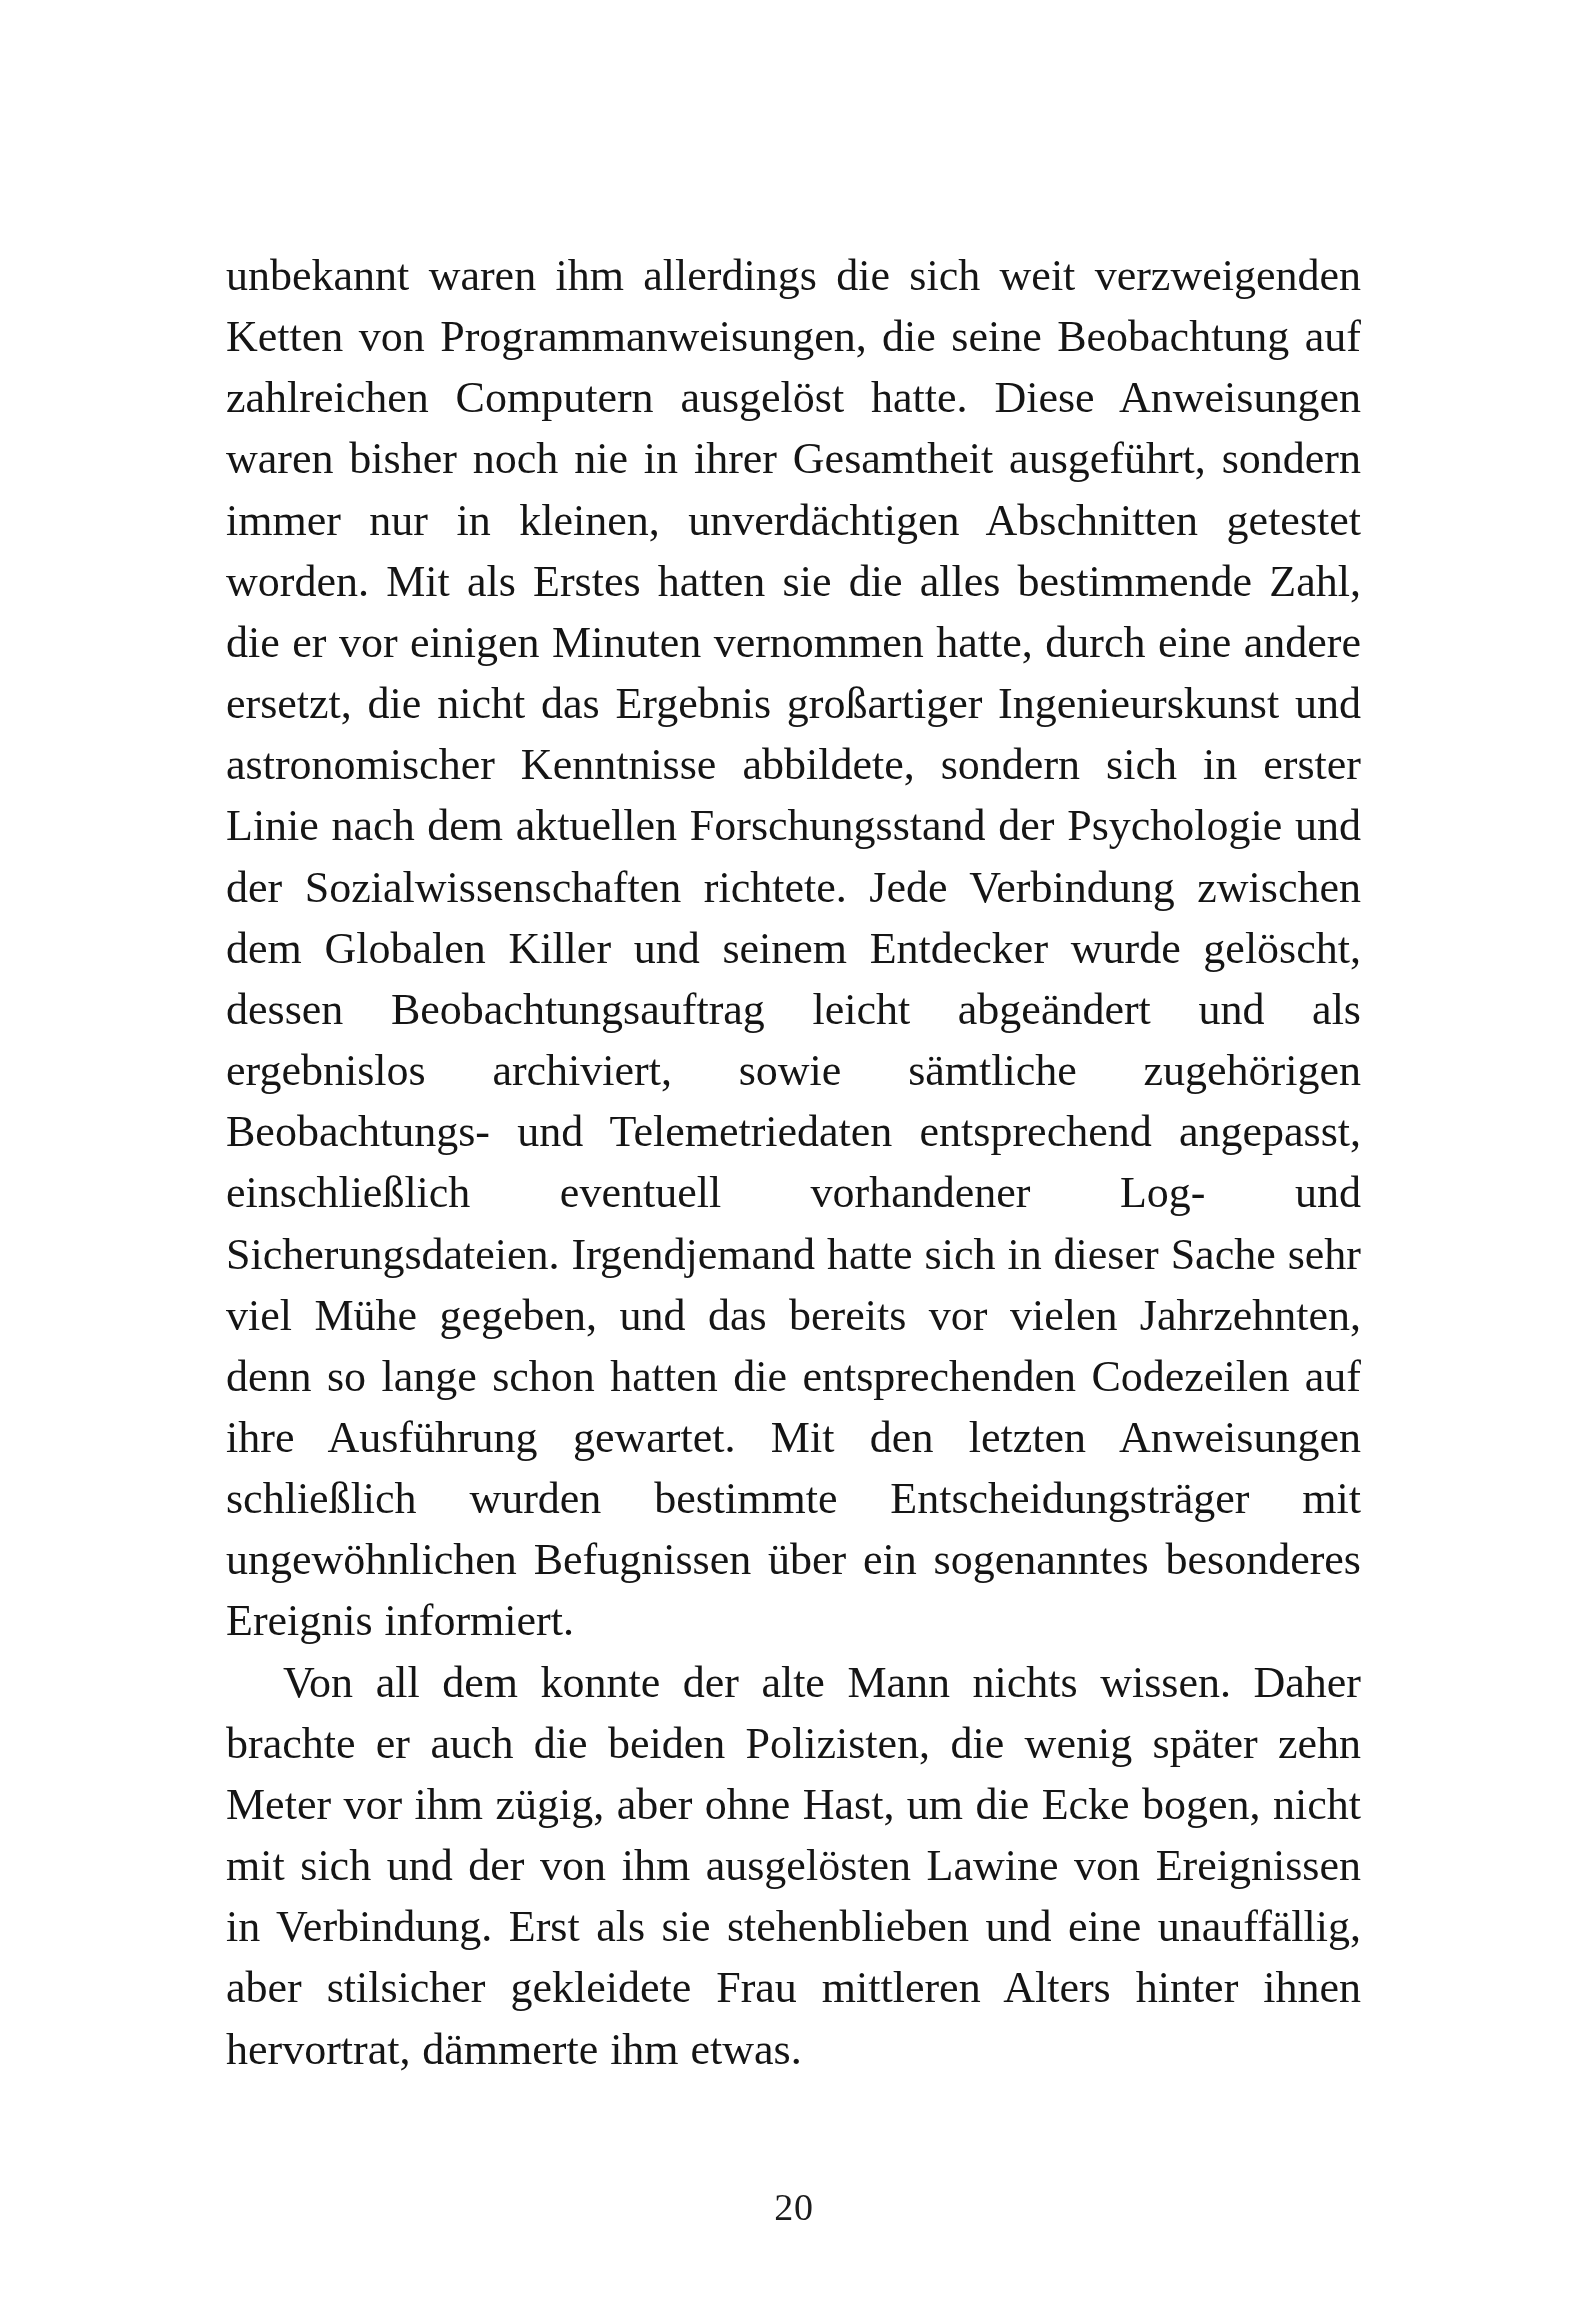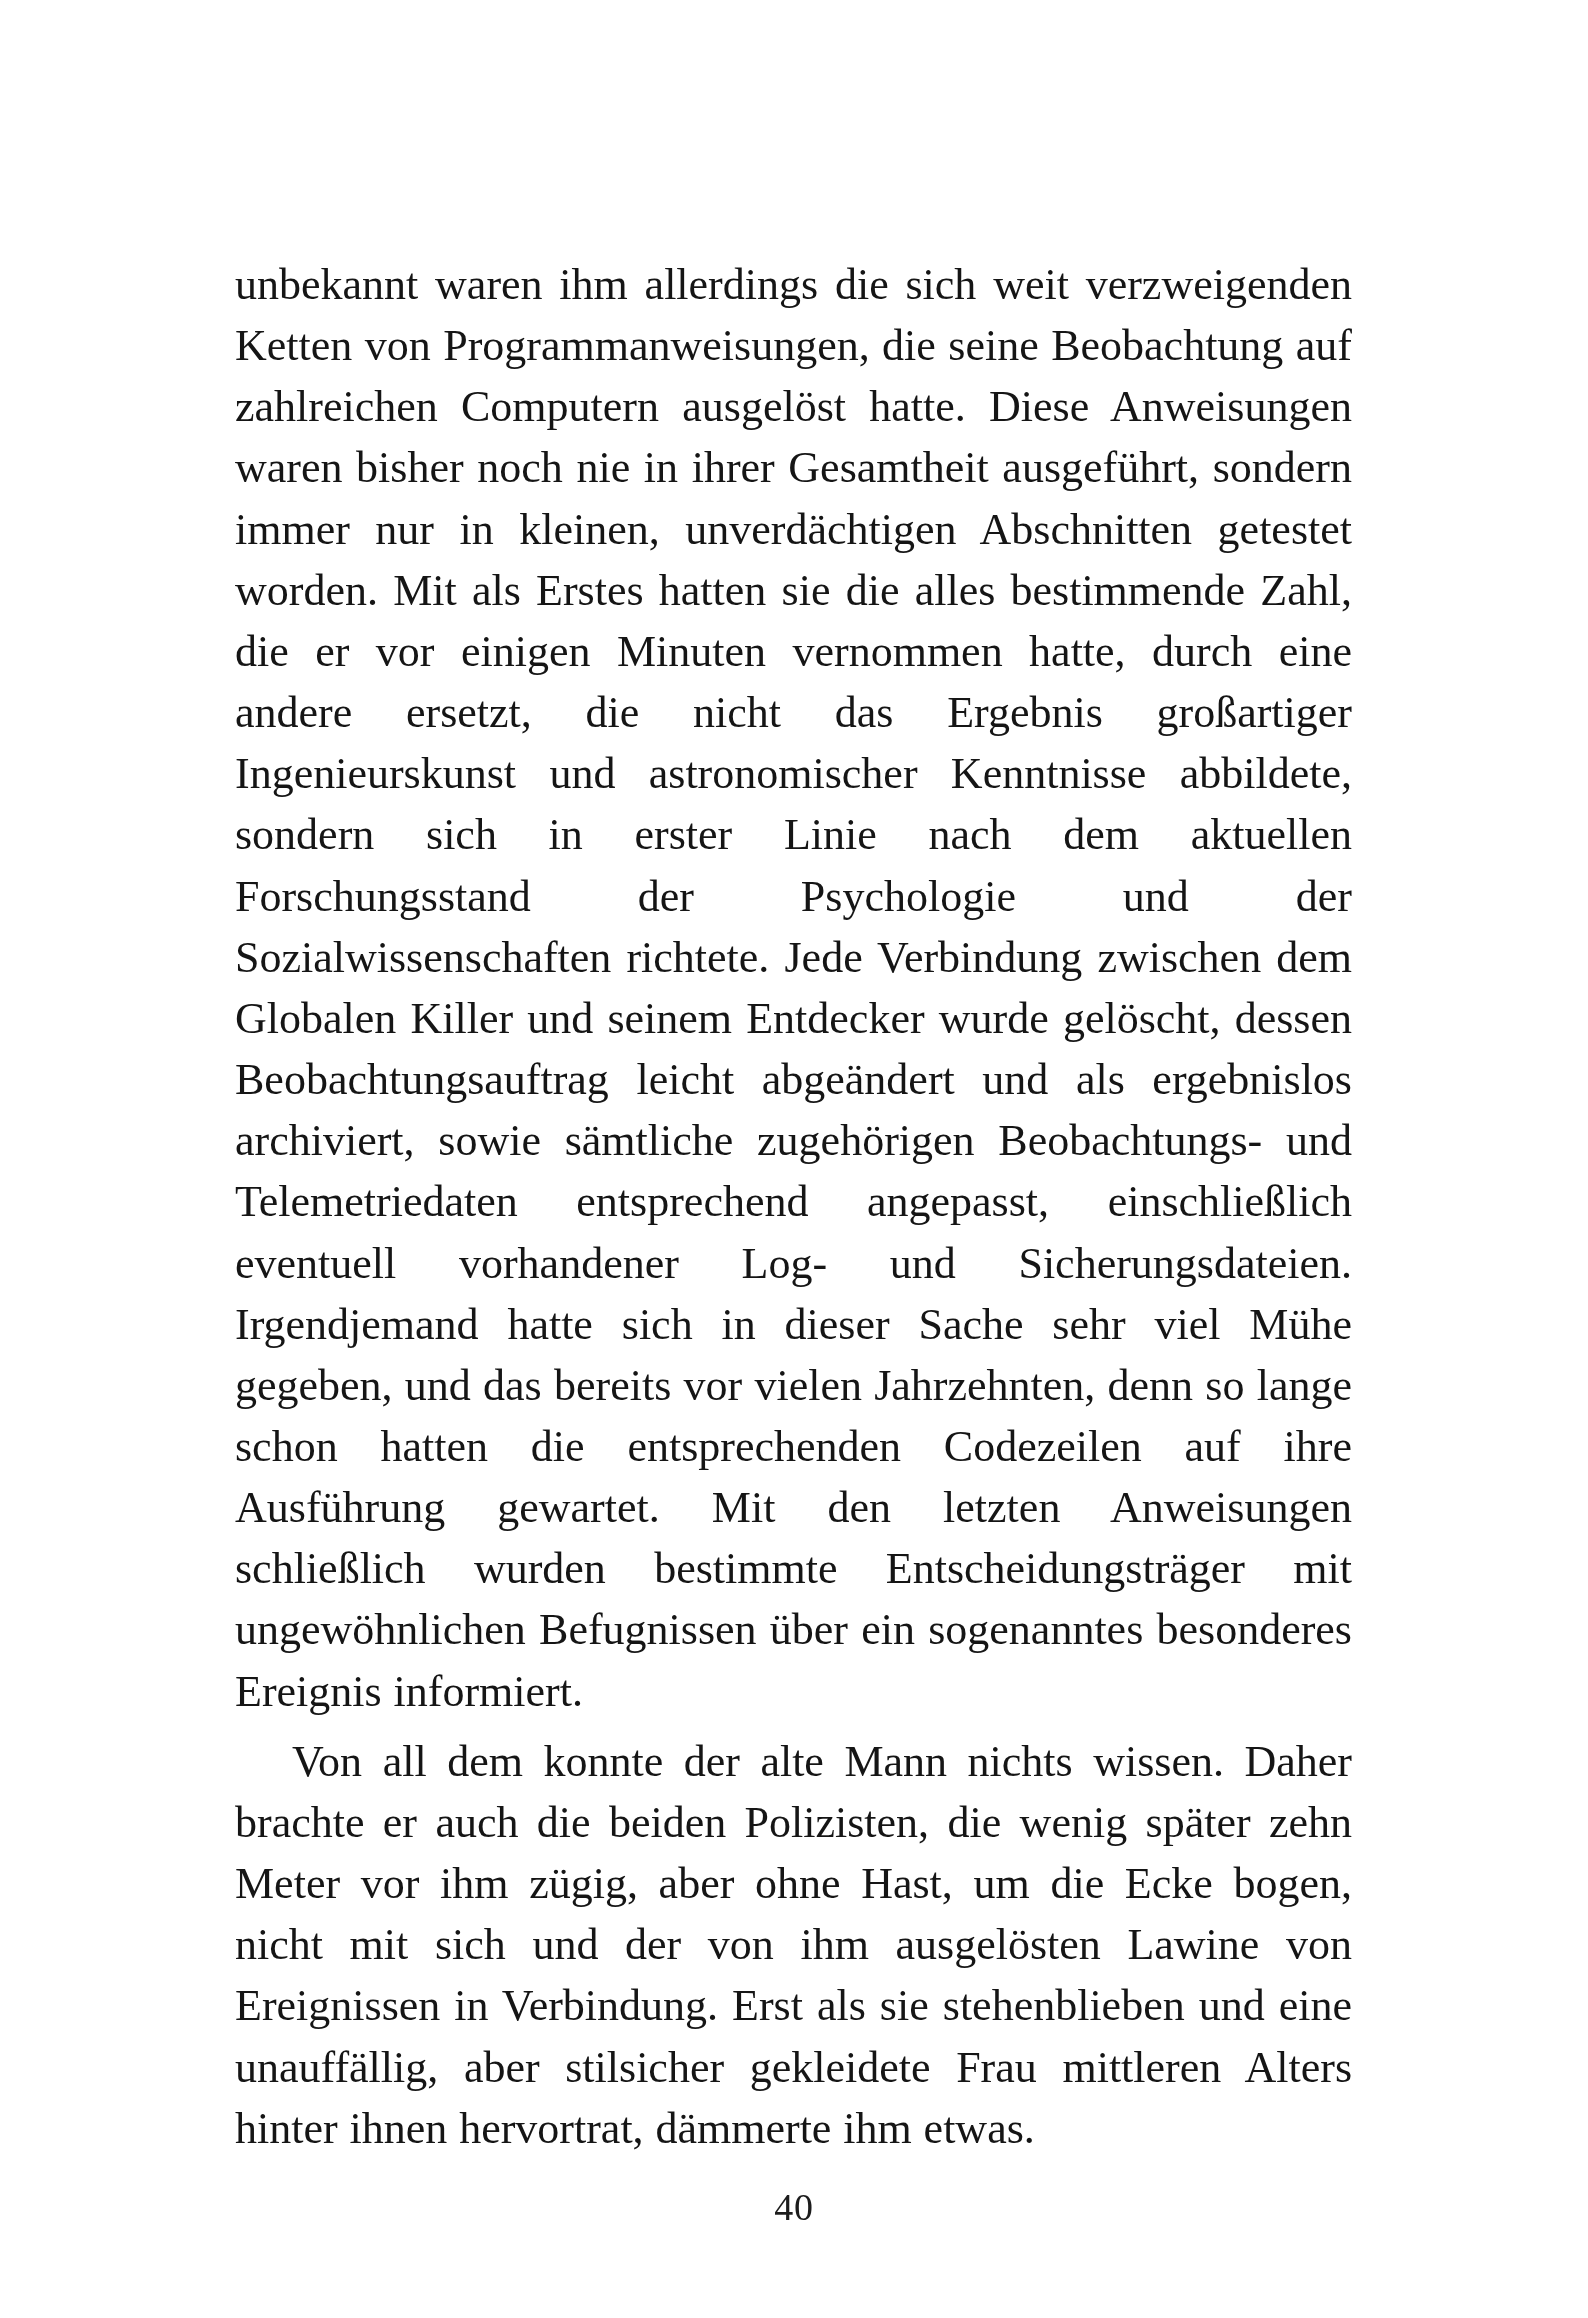--- a/index.html
+++ b/index.html
@@ -23,21 +23,21 @@
       top: 245px;
       font-size: 44px;
       line-height: 1.39;
       text-align: justify;
       text-justify: inter-word;
       hyphens: auto;
       -webkit-hyphens: auto;
       word-spacing: 0.02em;
     }
     .text-block p {
-      margin: 9px;
+      margin: 0;
       padding: 0;
     }
     .text-block p.indent {
       text-indent: 57px;
     }
     .page-number {
       position: absolute;
       left: 0;
       right: 0;
       top: 2185px;
@@ -50,16 +50,16 @@
 </head>
 <body>
 
 <div class="page">
 
   <main class="text-block">
     <p>unbekannt waren ihm allerdings die sich weit verzweigenden Ketten von Programmanweisungen, die seine Beobachtung auf zahlreichen Computern ausgelöst hatte. Diese Anweisungen waren bisher noch nie in ihrer Gesamtheit ausgeführt, sondern immer nur in kleinen, unverdächtigen Abschnitten getestet worden. Mit als Erstes hatten sie die alles bestimmende Zahl, die er vor einigen Minuten vernommen hatte, durch eine andere ersetzt, die nicht das Ergebnis großartiger Ingenieurskunst und astronomischer Kenntnisse abbildete, sondern sich in erster Linie nach dem aktuellen Forschungsstand der Psychologie und der Sozialwissenschaften richtete. Jede Verbindung zwischen dem Globalen Killer und seinem Entdecker wurde gelöscht, dessen Beobachtungsauftrag leicht abgeändert und als ergebnislos archiviert, sowie sämtliche zugehörigen Beobachtungs- und Telemetriedaten entsprechend angepasst, einschließlich eventuell vorhandener Log- und Sicherungsdateien. Irgendjemand hatte sich in dieser Sache sehr viel Mühe gegeben, und das bereits vor vielen Jahrzehnten, denn so lange schon hatten die entsprechenden Codezeilen auf ihre Ausführung gewartet. Mit den letzten Anweisungen schließlich wurden bestimmte Entscheidungsträger mit ungewöhnlichen Befugnissen über ein sogenanntes besonderes Ereignis informiert.</p>
     <p class="indent">Von all dem konnte der alte Mann nichts wissen. Daher brachte er auch die beiden Polizisten, die wenig später zehn Meter vor ihm zügig, aber ohne Hast, um die Ecke bogen, nicht mit sich und der von ihm ausgelösten Lawine von Ereignissen in Verbindung. Erst als sie stehenblieben und eine unauffällig, aber stilsicher gekleidete Frau mittleren Alters hinter ihnen hervortrat, dämmerte ihm etwas.</p>
   </main>
 
-  <div class="page-number">40</div>
+  <div class="page-number">20</div>
 
 </div>
 
 
 </body></html>

